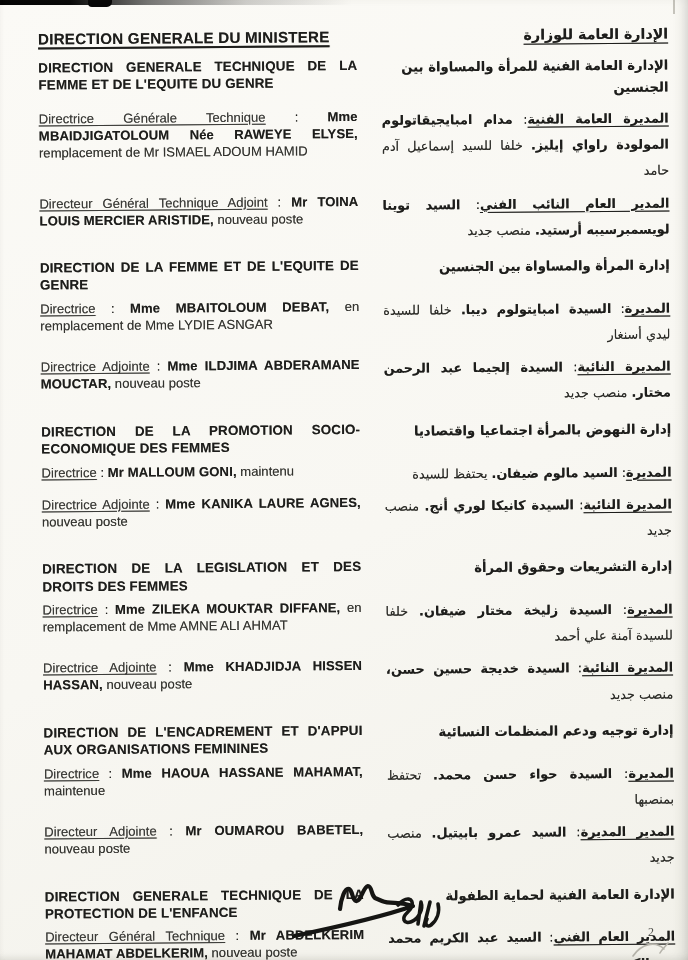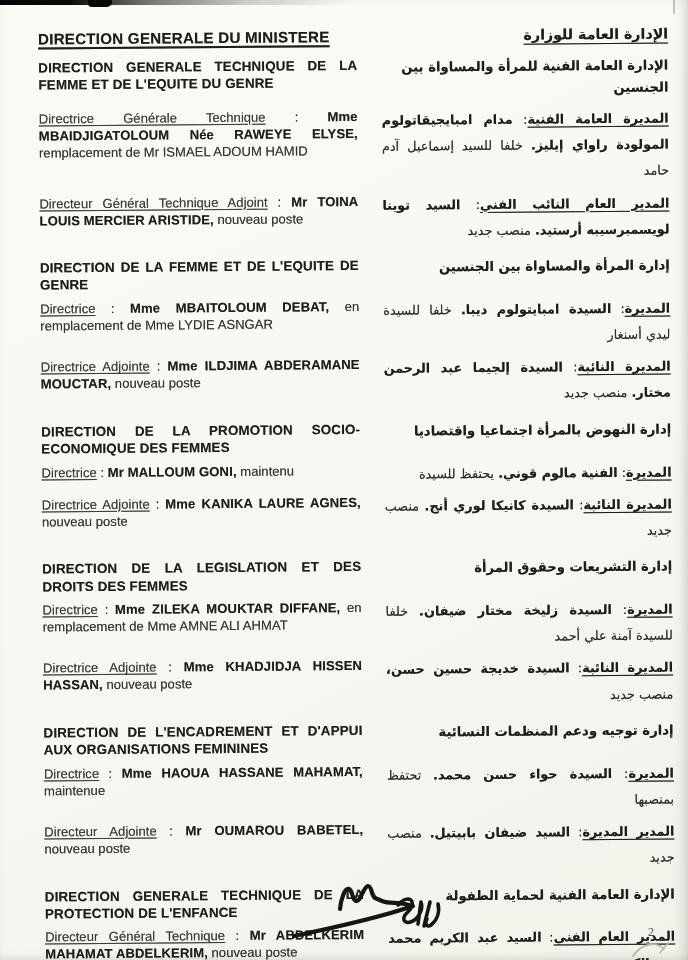--- a/index.html
+++ b/index.html
@@ -131,21 +131,21 @@
         </div>
       <div class="ar">
           <h2 class="h-ar">إدارة النهوض بالمرأة اجتماعيا واقتصاديا</h2>
         </div>
     </div>
     <div class="row">
       <div class="fr">
           <p class="e-fr"><span class="lbl">Directrice</span><span> : </span><b>Mr MALLOUM GONI,</b><span class="tail"> maintenu</span></p>
         </div>
       <div class="ar">
-          <p class="e-ar"><span class="lbl">المديرة</span><span>: </span><b>الفنية مالوم قوني.</b><span class="tail"> يحتفظ للسيدة</span></p>
+          <p class="e-ar"><span class="lbl">المديرة</span><span>: </span><b>السيد مالوم ضيفان.</b><span class="tail"> يحتفظ للسيدة</span></p>
         </div>
     </div>
     <div class="row">
       <div class="fr">
           <p class="e-fr"><span class="lbl">Directrice Adjointe</span><span> : </span><b>Mme KANIKA LAURE AGNES,</b><span class="tail"> nouveau poste</span></p>
         </div>
       <div class="ar">
           <p class="e-ar"><span class="lbl">المديرة النائبة</span><span>: </span><b>السيدة كانيكا لوري أنج.</b><span class="tail"> منصب جديد</span></p>
         </div>
     </div>
@@ -189,21 +189,21 @@
         </div>
       <div class="ar">
           <p class="e-ar"><span class="lbl">المديرة</span><span>: </span><b>السيدة حواء حسن محمد.</b><span class="tail"> تحتفظ بمنصبها</span></p>
         </div>
     </div>
     <div class="row">
       <div class="fr">
           <p class="e-fr"><span class="lbl">Directeur Adjointe</span><span> : </span><b>Mr OUMAROU BABETEL,</b><span class="tail"> nouveau poste</span></p>
         </div>
       <div class="ar">
-          <p class="e-ar"><span class="lbl">المدير المديرة</span><span>: </span><b>السيد ضيفان بابيتيل.</b><span class="tail"> منصب جديد</span></p>
+          <p class="e-ar"><span class="lbl">المدير المديرة</span><span>: </span><b>السيد عمرو بابيتيل.</b><span class="tail"> منصب جديد</span></p>
         </div>
     </div>
 
     <div class="row head">
       <div class="fr">
           <h2 class="h-fr">DIRECTION GENERALE TECHNIQUE DE LA PROTECTION DE L'ENFANCE</h2>
         </div>
       <div class="ar">
           <h2 class="h-ar">الإدارة العامة الفنية لحماية الطفولة</h2>
         </div>

